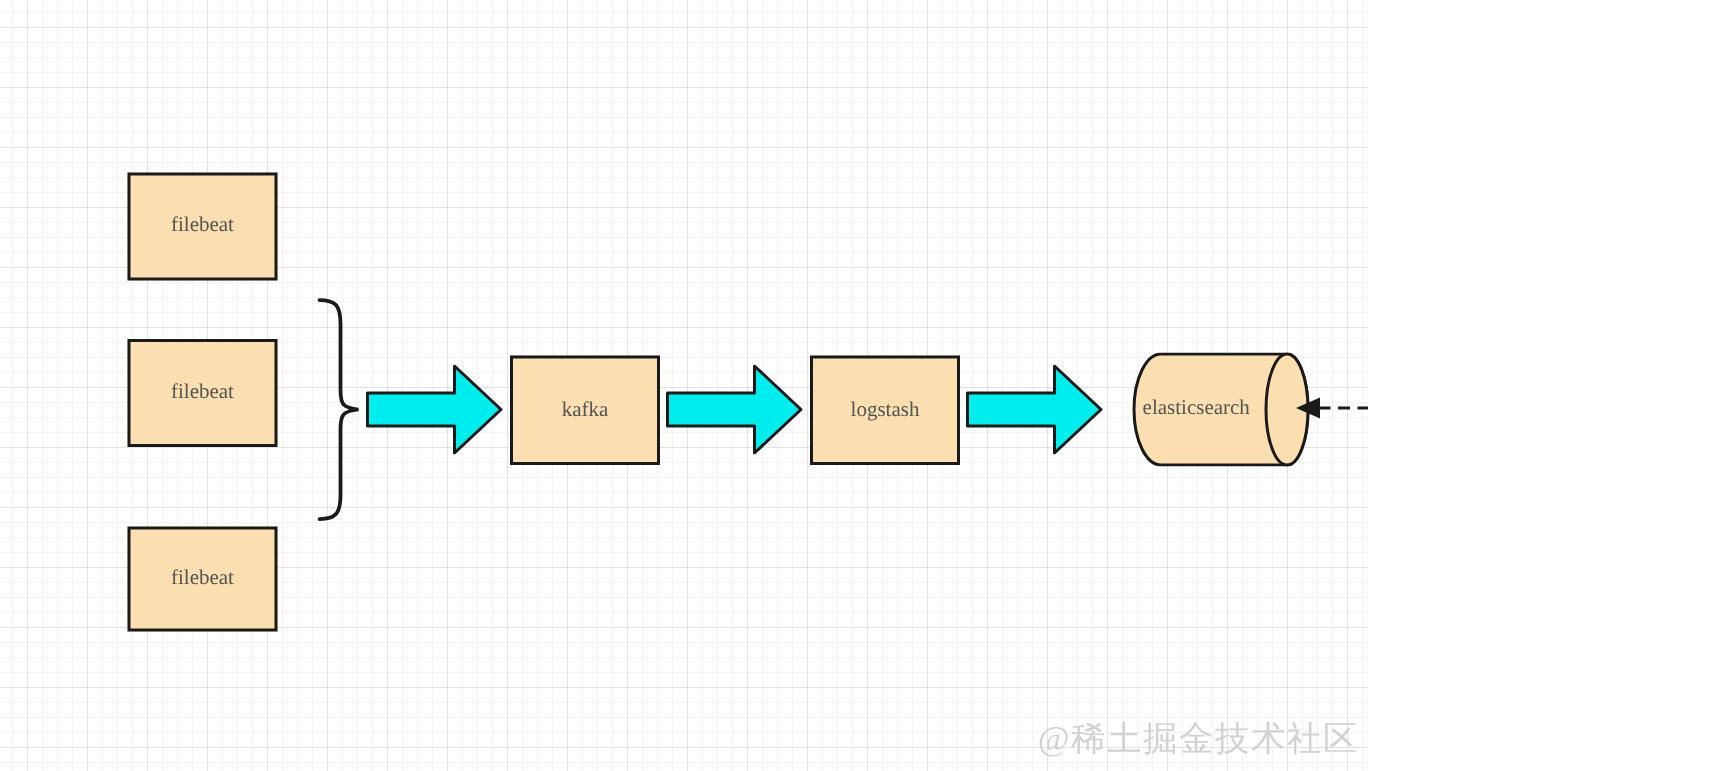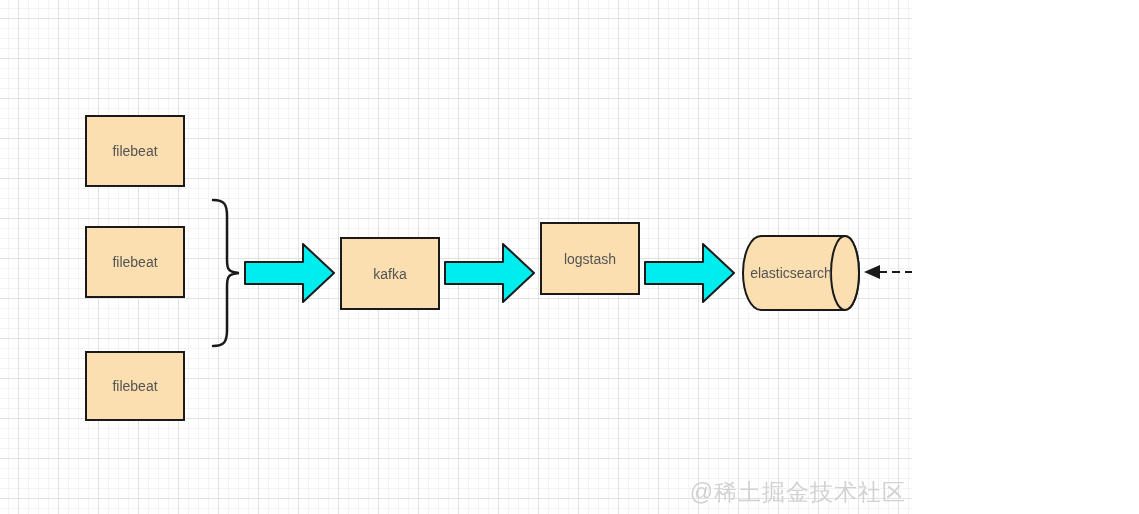--- a/index.html
+++ b/index.html
@@ -9,21 +9,21 @@
     height: 514px;
     overflow: hidden;
     background-color: #ffffff;
     background-image:
       linear-gradient(#e2e2e2 1px, transparent 1px),
       linear-gradient(90deg, #e2e2e2 1px, transparent 1px),
       linear-gradient(#f3f3f3 1px, transparent 1px),
       linear-gradient(90deg, #f3f3f3 1px, transparent 1px);
     background-size: 40px 40px, 40px 40px, 10px 10px, 10px 10px;
     background-position: 18px 18px, 18px 18px, 8px 8px, 8px 8px;
-    font-family: Liberation Sans, sans-serif;
+    font-family: Liberation Serif, serif;
   }
   .node {
     position: absolute;
     box-sizing: border-box;
     background: #fbdfb0;
     border: 2px solid #1a1a1a;
     display: flex;
     align-items: center;
     justify-content: center;
     font-size: 14px;
@@ -79,31 +79,31 @@
   <div class="node" style="left:340px; top:237px; width:100px; height:73px;">
     <span>kafka</span>
   </div>
 
   <div class="shape" style="left:444px; top:243px;">
     <svg width="92" height="60" viewBox="0 0 92 60">
       <path d="M1 19 H59 V1 L90 30 L59 59 V41 H1 Z" fill="#00eded" stroke="#1a1a1a" stroke-width="2" stroke-linejoin="round"></path>
     </svg>
   </div>
 
-  <div class="node" style="left:540px; top:222px; width:100px; height:73px;">
+  <div class="node" style="left:540px; top:237px; width:100px; height:73px;">
     <span>logstash</span>
   </div>
 
   <div class="shape" style="left:644px; top:243px;">
     <svg width="92" height="60" viewBox="0 0 92 60">
       <path d="M1 19 H59 V1 L90 30 L59 59 V41 H1 Z" fill="#00eded" stroke="#1a1a1a" stroke-width="2" stroke-linejoin="round"></path>
     </svg>
   </div>
 
-  <div class="shape" style="left:740px; top:235px; width:124px; height:76px;">
+  <div class="shape" style="left:740px; top:235px; width:124px; height:76px;padding-left:13px;">
     <svg width="124" height="76" viewBox="0 0 124 76">
       <path d="M 21 1 L 105 1 A 14 37 0 0 1 105 75 L 21 75 A 18 37 0 0 1 21 1 Z" fill="#fbdfb0" stroke="#1a1a1a" stroke-width="2"></path>
       <ellipse cx="105" cy="38" rx="14" ry="37" fill="#fbdfb0" stroke="#1a1a1a" stroke-width="2"></ellipse>
     </svg>
     <span class="cyl-label">elasticsearch</span>
   </div>
 
   <div class="shape" style="left:864px; top:262px;">
     <svg width="74" height="20" viewBox="0 0 74 20">
       <line x1="15" y1="10" x2="74" y2="10" stroke="#1a1a1a" stroke-width="2" stroke-dasharray="8 5"></line>

